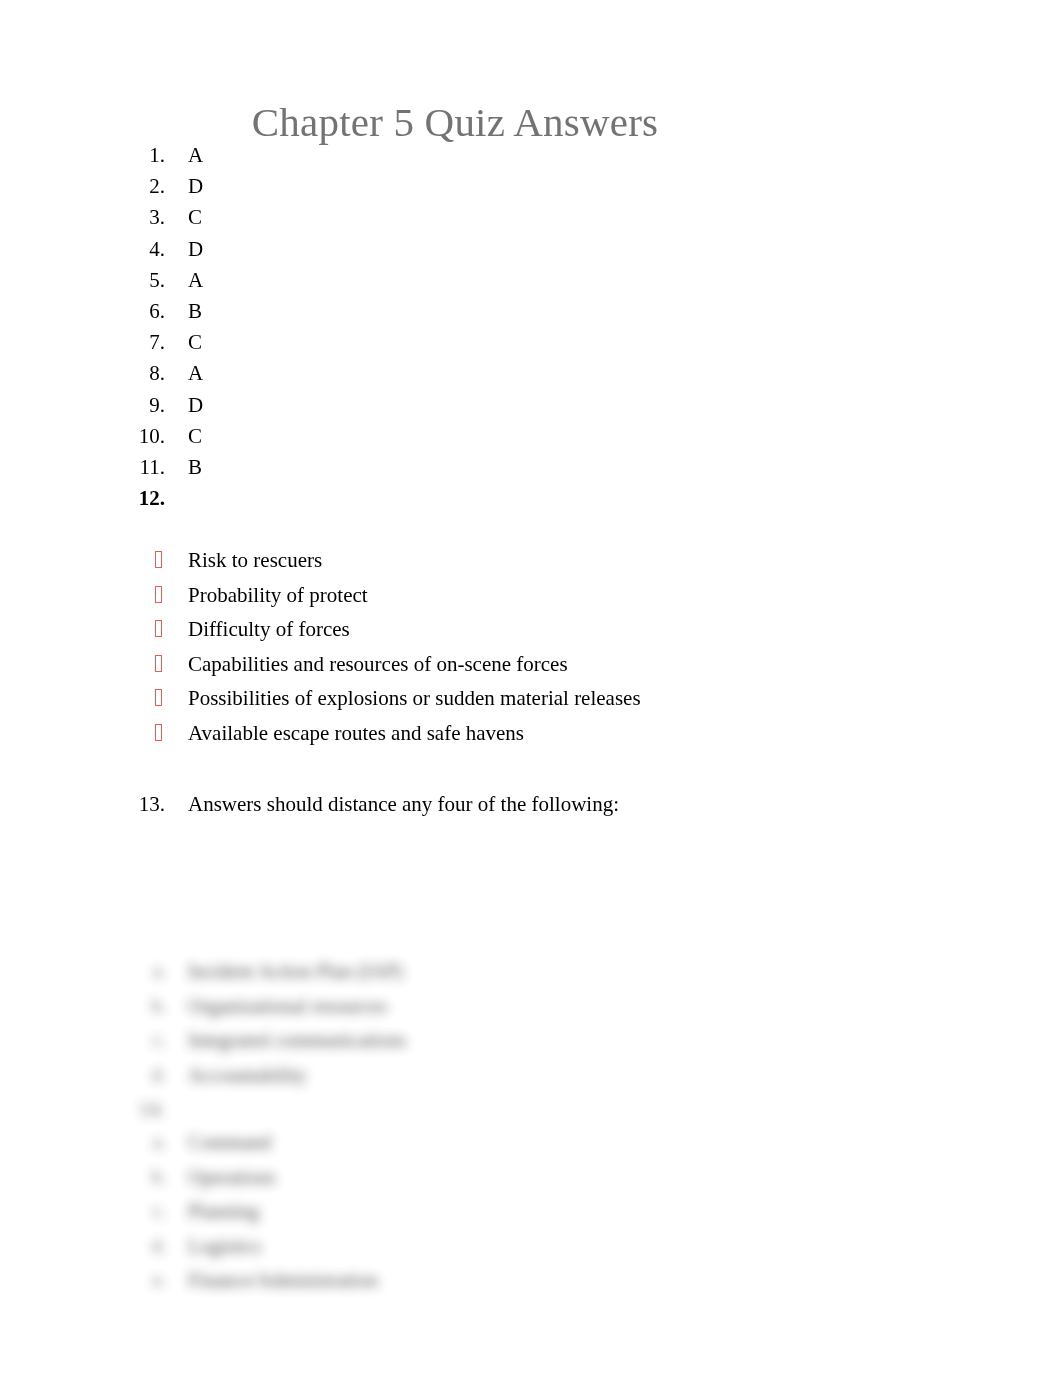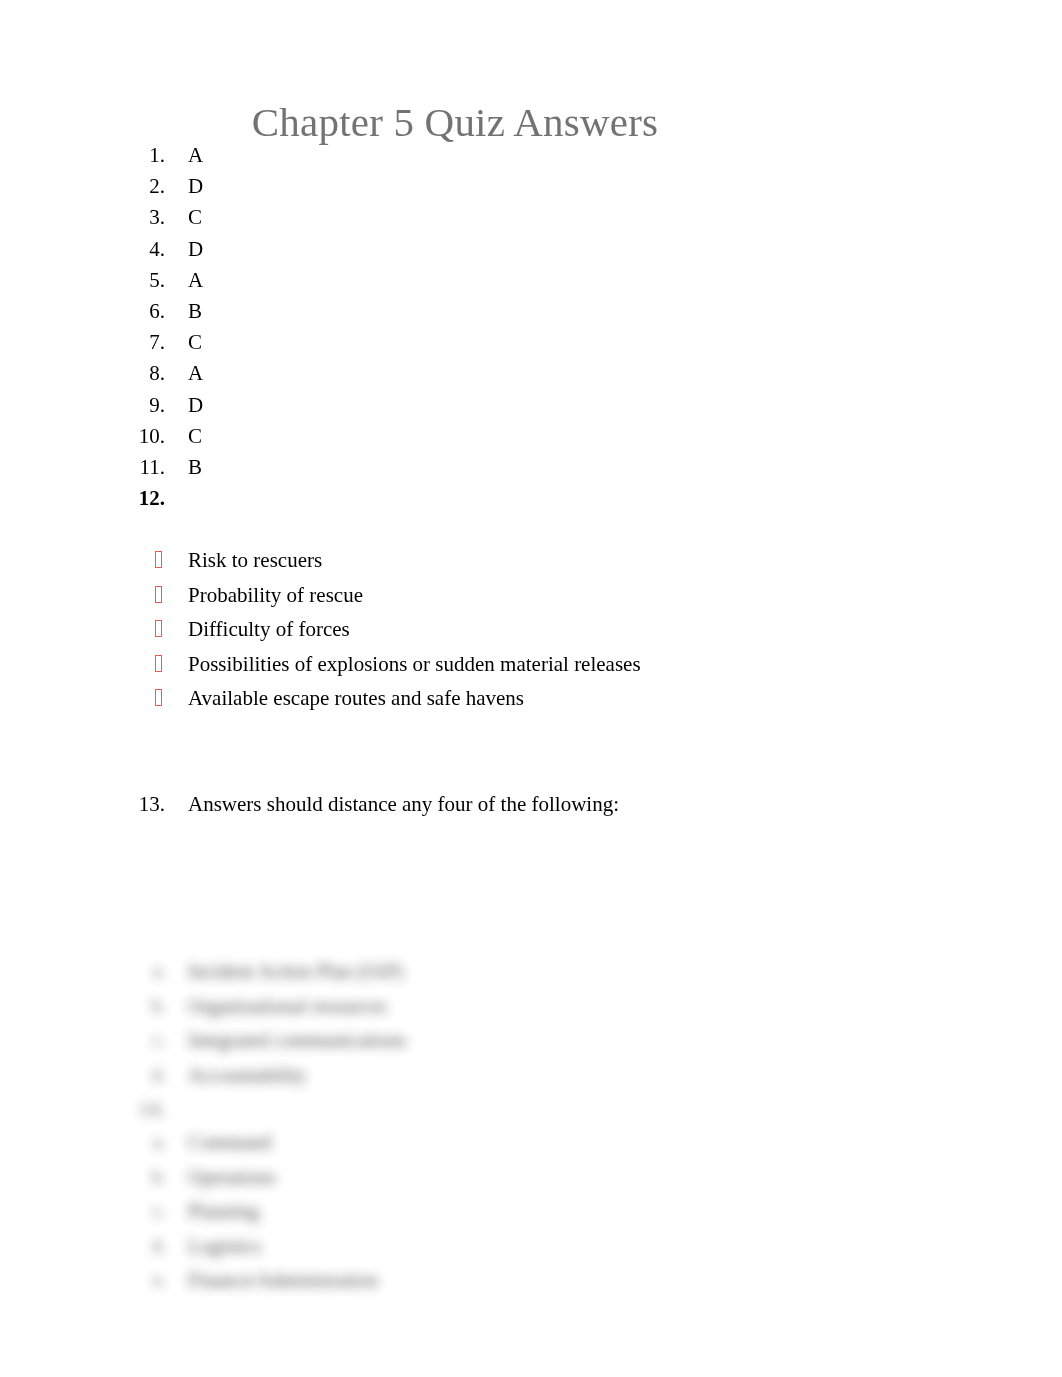--- a/index.html
+++ b/index.html
@@ -239,25 +239,29 @@
     </div>
   </div>
 
   <div class="bullet-list">
     <div class="bullet-row">
       <span class="tofu"></span>
       <span class="bullet-text">Risk to rescuers</span>
     </div>
     <div class="bullet-row">
       <span class="tofu"></span>
-      <span class="bullet-text">Probability of rescue</span>
+      <span class="bullet-text">Probability of protect</span>
     </div>
     <div class="bullet-row">
       <span class="tofu"></span>
       <span class="bullet-text">Difficulty of forces</span>
+    </div>
+    <div class="bullet-row">
+      <span class="tofu"></span>
+      <span class="bullet-text">Capabilities and resources of on-scene forces</span>
     </div>
     <div class="bullet-row">
       <span class="tofu"></span>
       <span class="bullet-text">Possibilities of explosions or sudden material releases</span>
     </div>
     <div class="bullet-row">
       <span class="tofu"></span>
       <span class="bullet-text">Available escape routes and safe havens</span>
     </div>
   </div>

